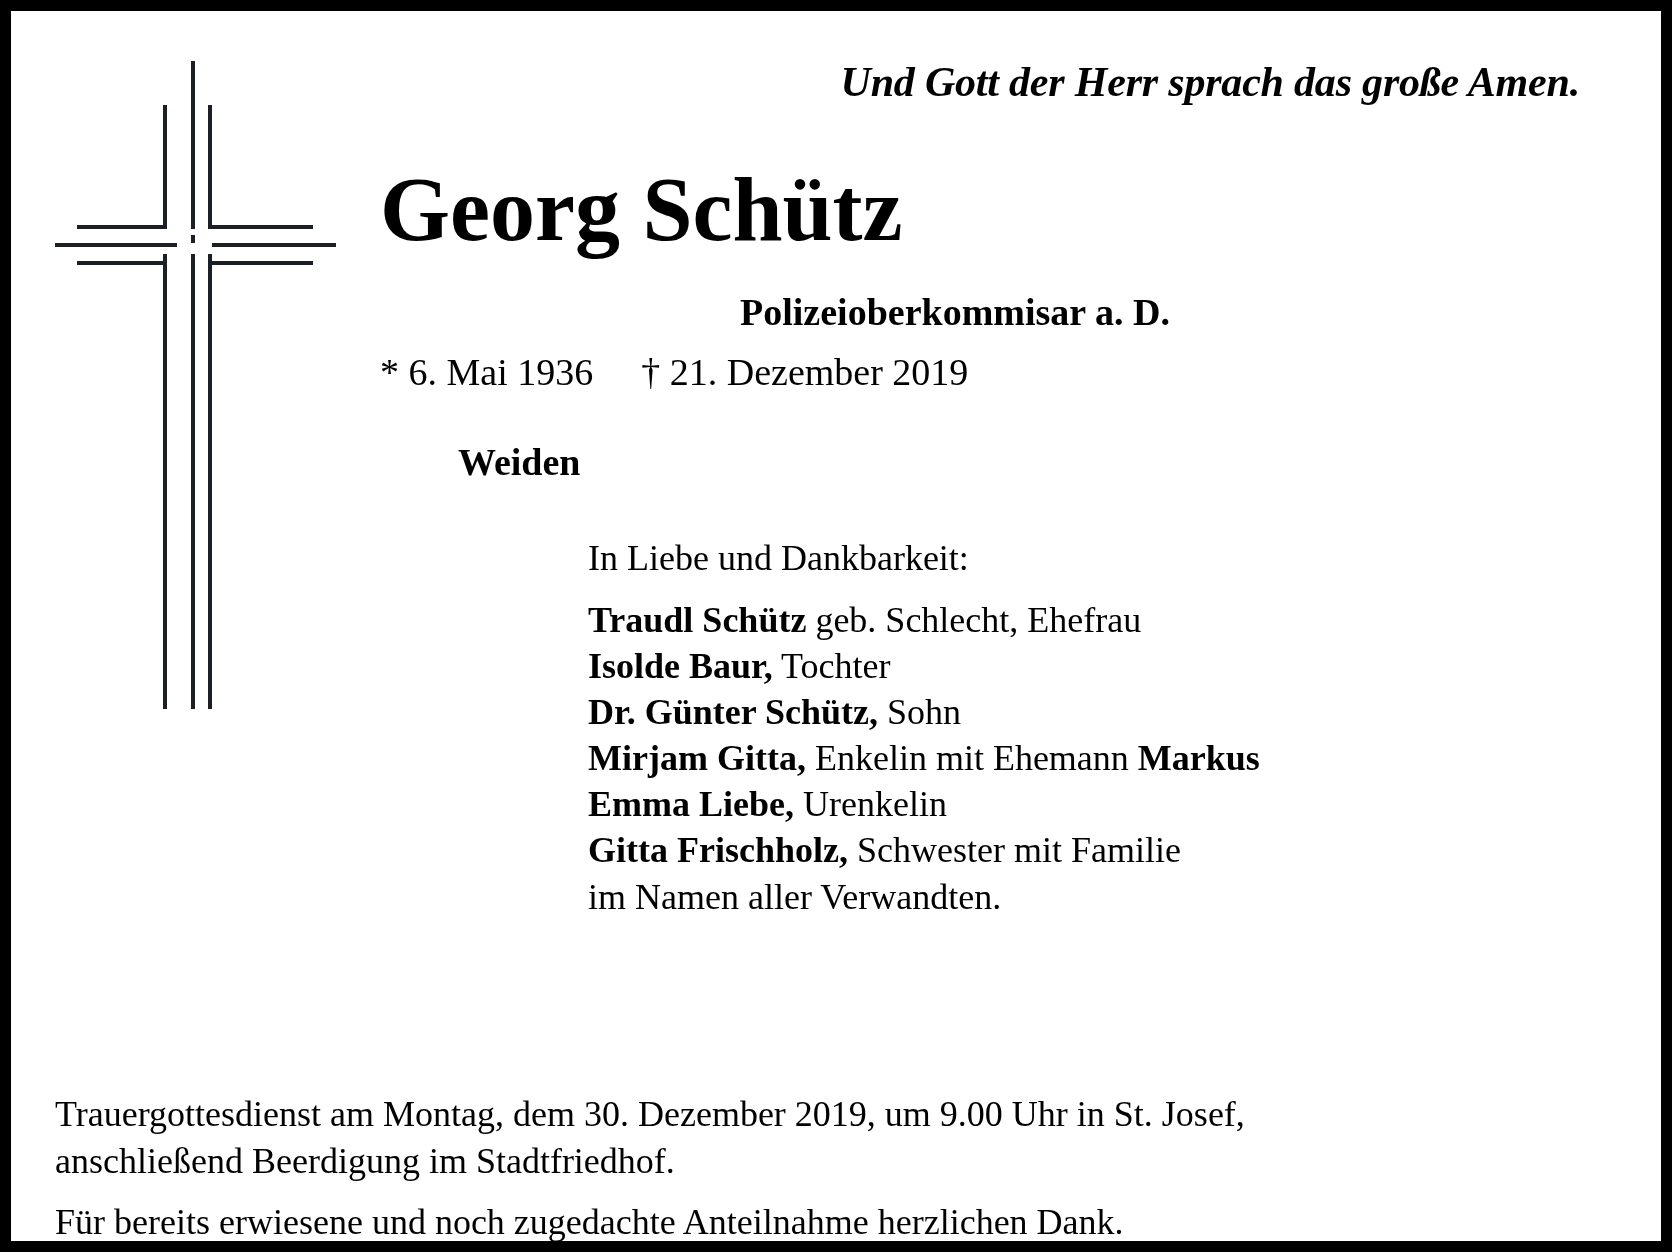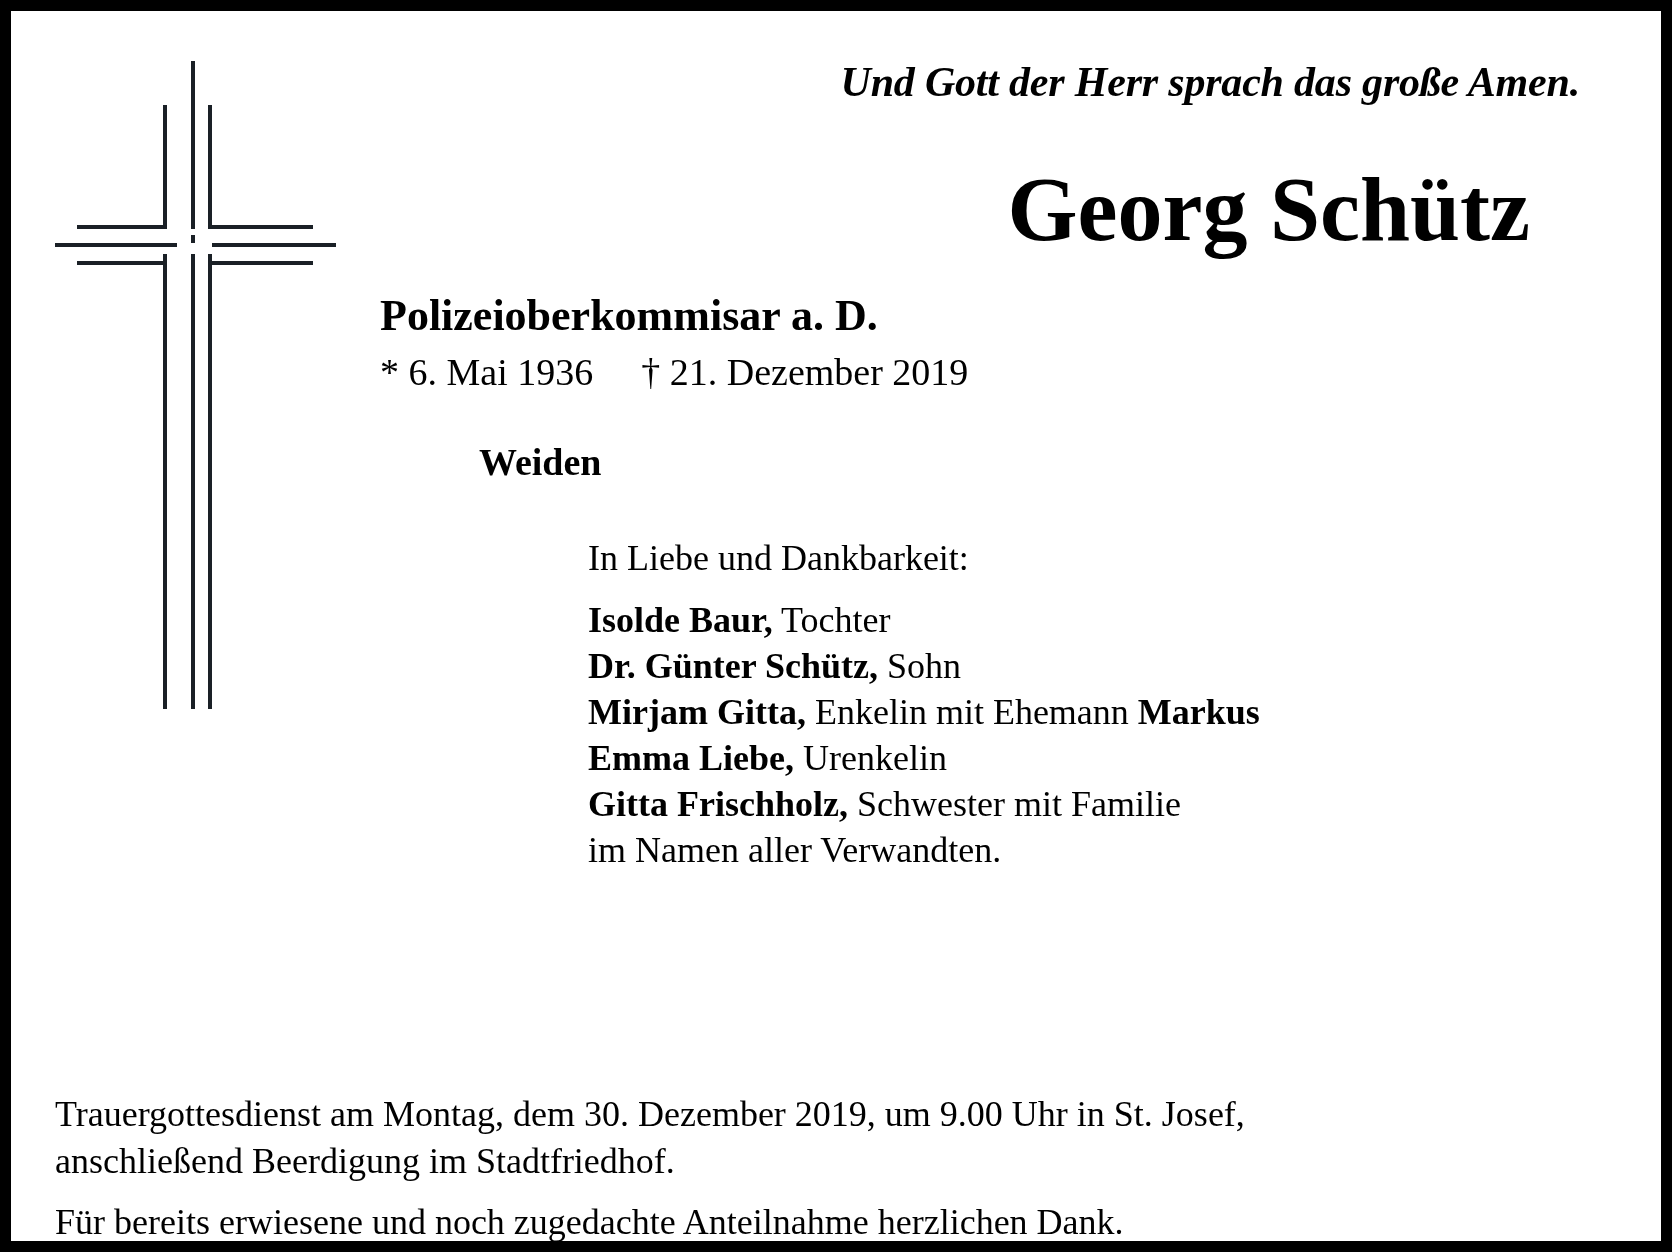--- a/index.html
+++ b/index.html
@@ -93,52 +93,52 @@
     font-style: italic;
     font-size: 42px;
     letter-spacing: -0.2px;
   }
 
   .name {
     position: absolute;
     left: 380px;
     top: 165px;
     width: 1150px;
-    text-align: right;
+    text-align: left;
     font-weight: bold;
     font-size: 90px;
     line-height: 1.0;
     letter-spacing: 0px;
   }
 
   .rank {
     position: absolute;
     left: 380px;
     top: 290px;
     width: 1150px;
-    font-weight: bold;
-    font-size: 44px;
+    text-align: center;
+    font-weight: bold;
+    font-size: 38px;
   }
 
   .dates {
     position: absolute;
     left: 380px;
     top: 350px;
     width: 1150px;
     font-size: 38px;
   }
   .dates .gap { display: inline-block; width: 48px; }
 
   .city {
     position: absolute;
     left: 458px;
     top: 440px;
     font-weight: bold;
     font-size: 38px;
-    margin-left: 21px;
   }
 
   .family {
     position: absolute;
     left: 588px;
     top: 535px;
     width: 960px;
     font-size: 36px;
     line-height: 1.28;
   }
@@ -191,20 +191,21 @@
   <div class="rank">Polizeioberkommisar a. D.</div>
 
   <div class="dates">
     <span>* 6. Mai 1936</span><span class="gap"></span><span>† 21. Dezember 2019</span>
   </div>
 
   <div class="city">Weiden</div>
 
   <div class="family">
     <div class="intro">In Liebe und Dankbarkeit:</div>
+    <div><b>Traudl Schütz</b><span> geb. Schlecht, Ehefrau</span></div>
     <div><b>Isolde Baur,</b><span> Tochter</span></div>
     <div><b>Dr. Günter Schütz,</b><span> Sohn</span></div>
     <div><b>Mirjam Gitta,</b><span> Enkelin mit Ehemann </span><b>Markus</b></div>
     <div><b>Emma Liebe,</b><span> Urenkelin</span></div>
     <div><b>Gitta Frischholz,</b><span> Schwester mit Familie</span></div>
     <div>im Namen aller Verwandten.</div>
   </div>
 
   <div class="footer">
     <div>Trauergottesdienst am Montag, dem 30. Dezember 2019, um 9.00 Uhr in St. Josef,</div>

